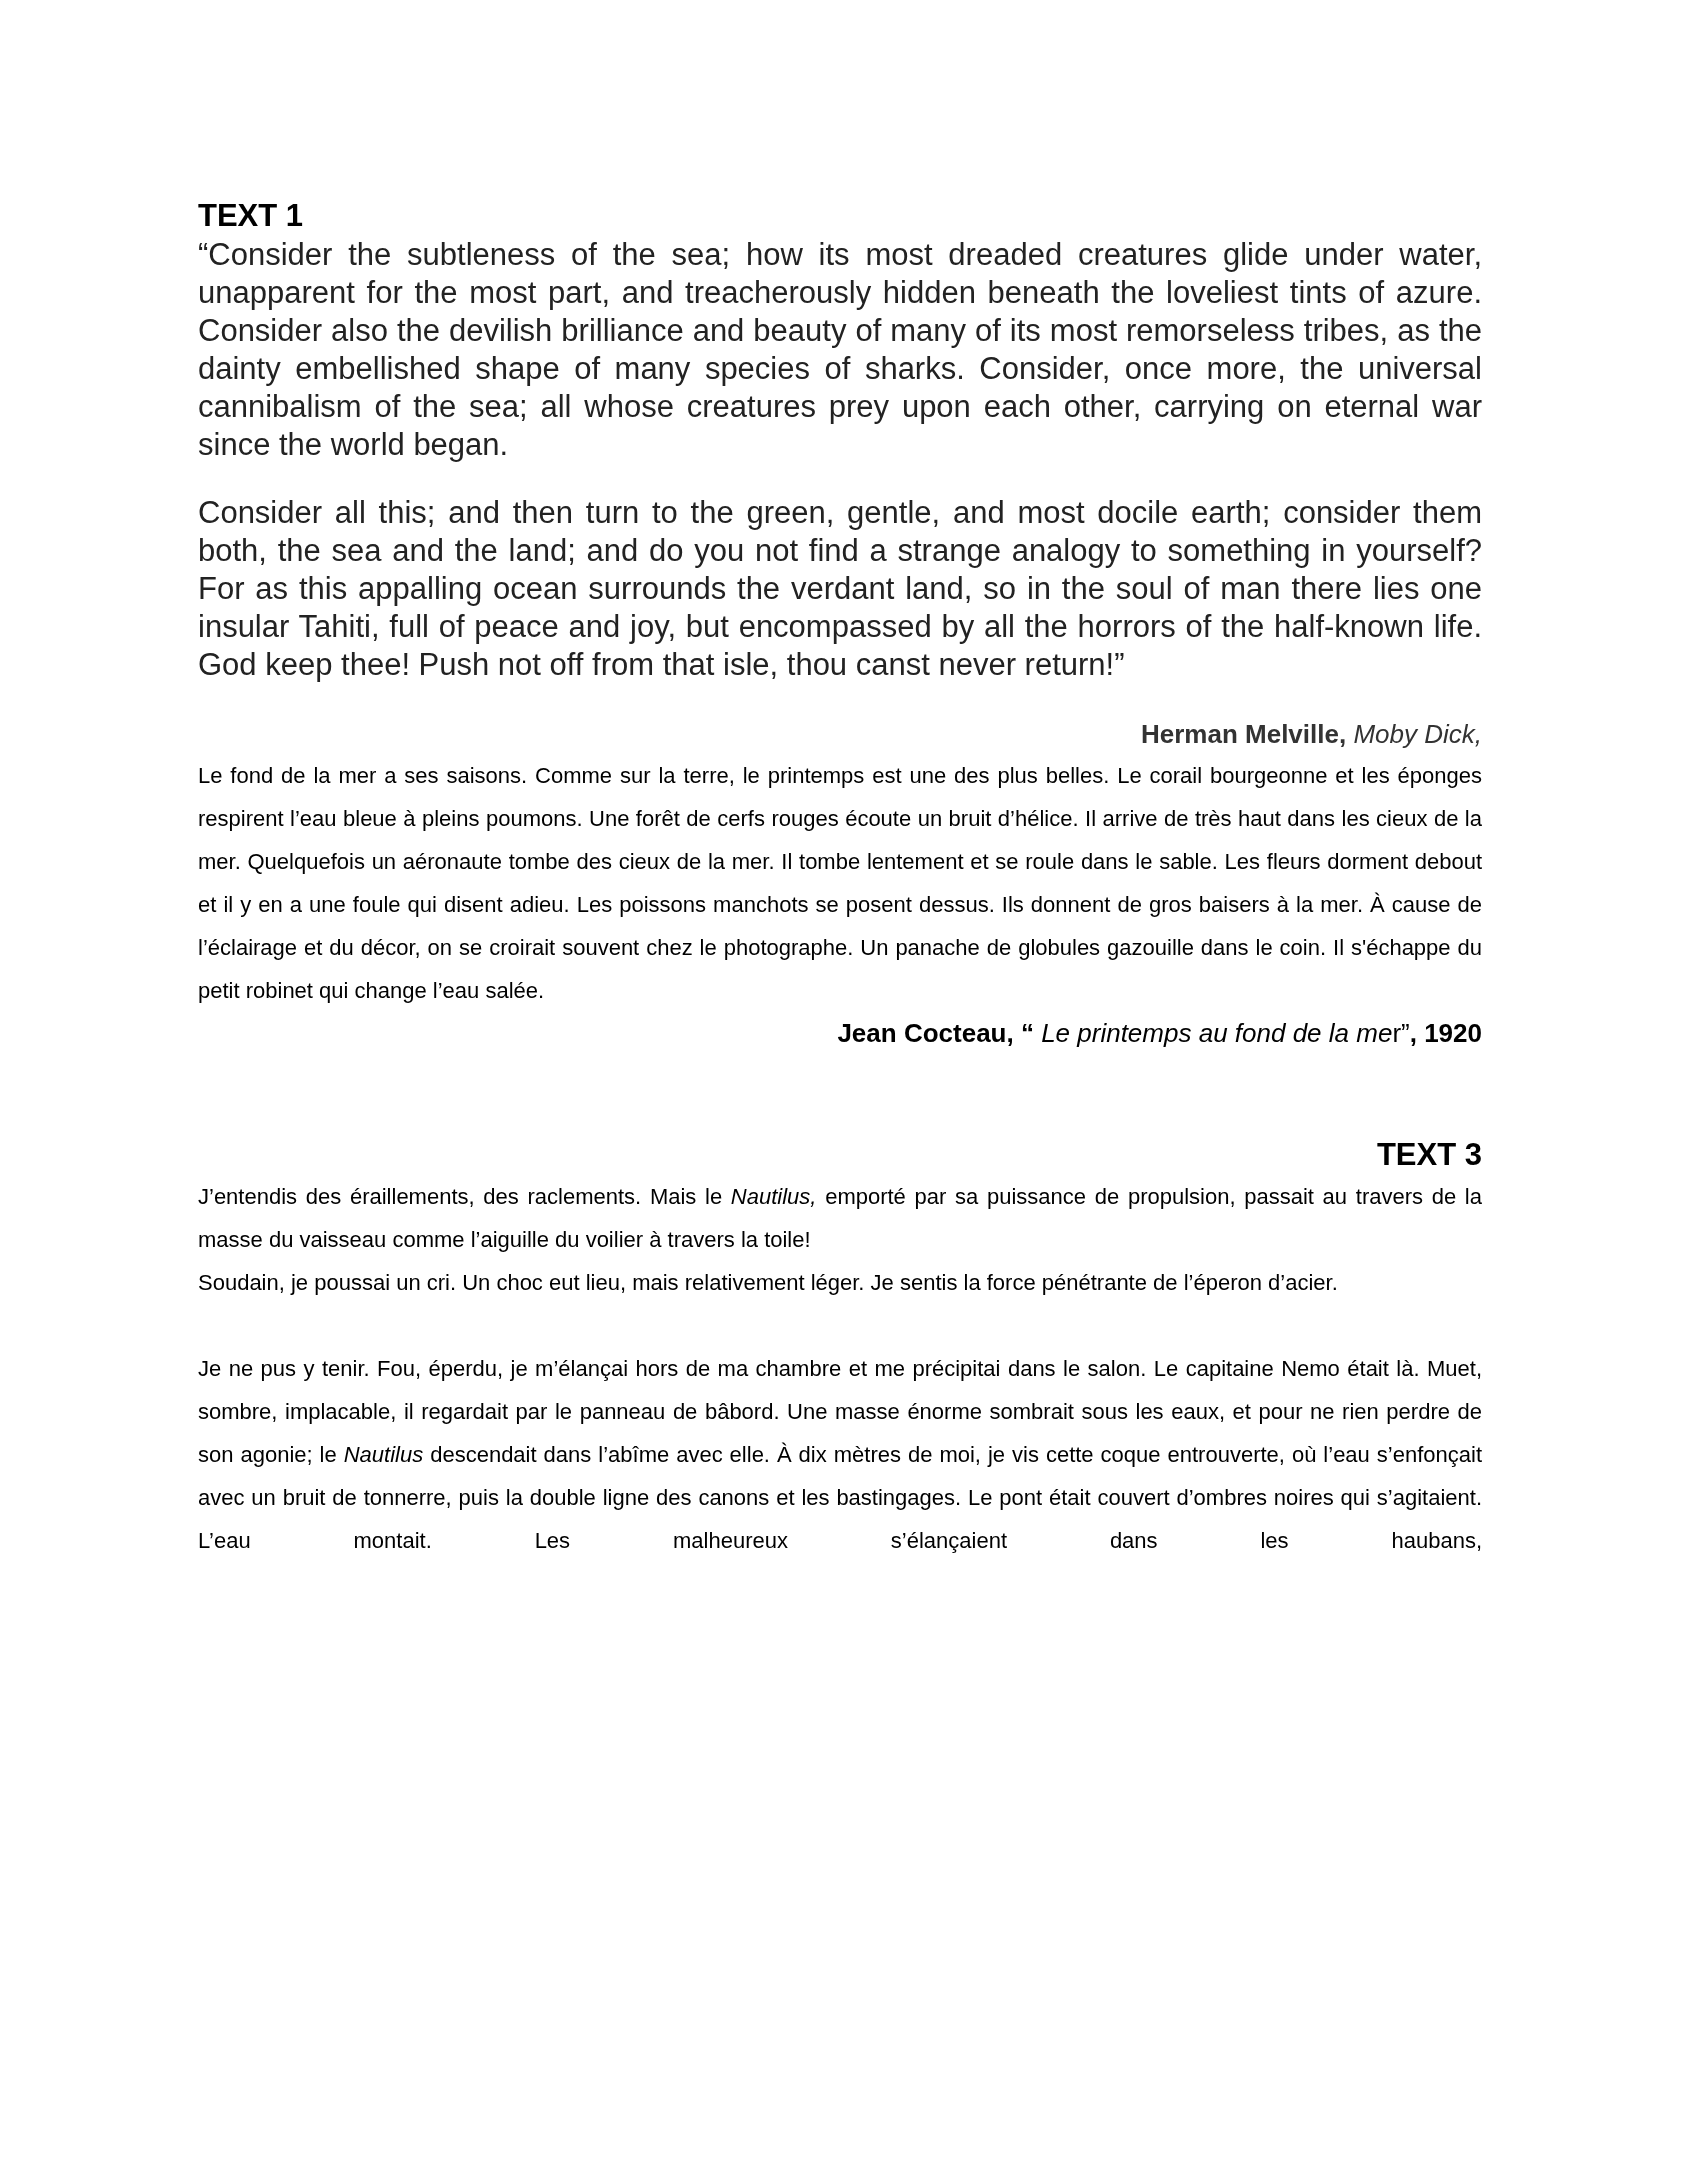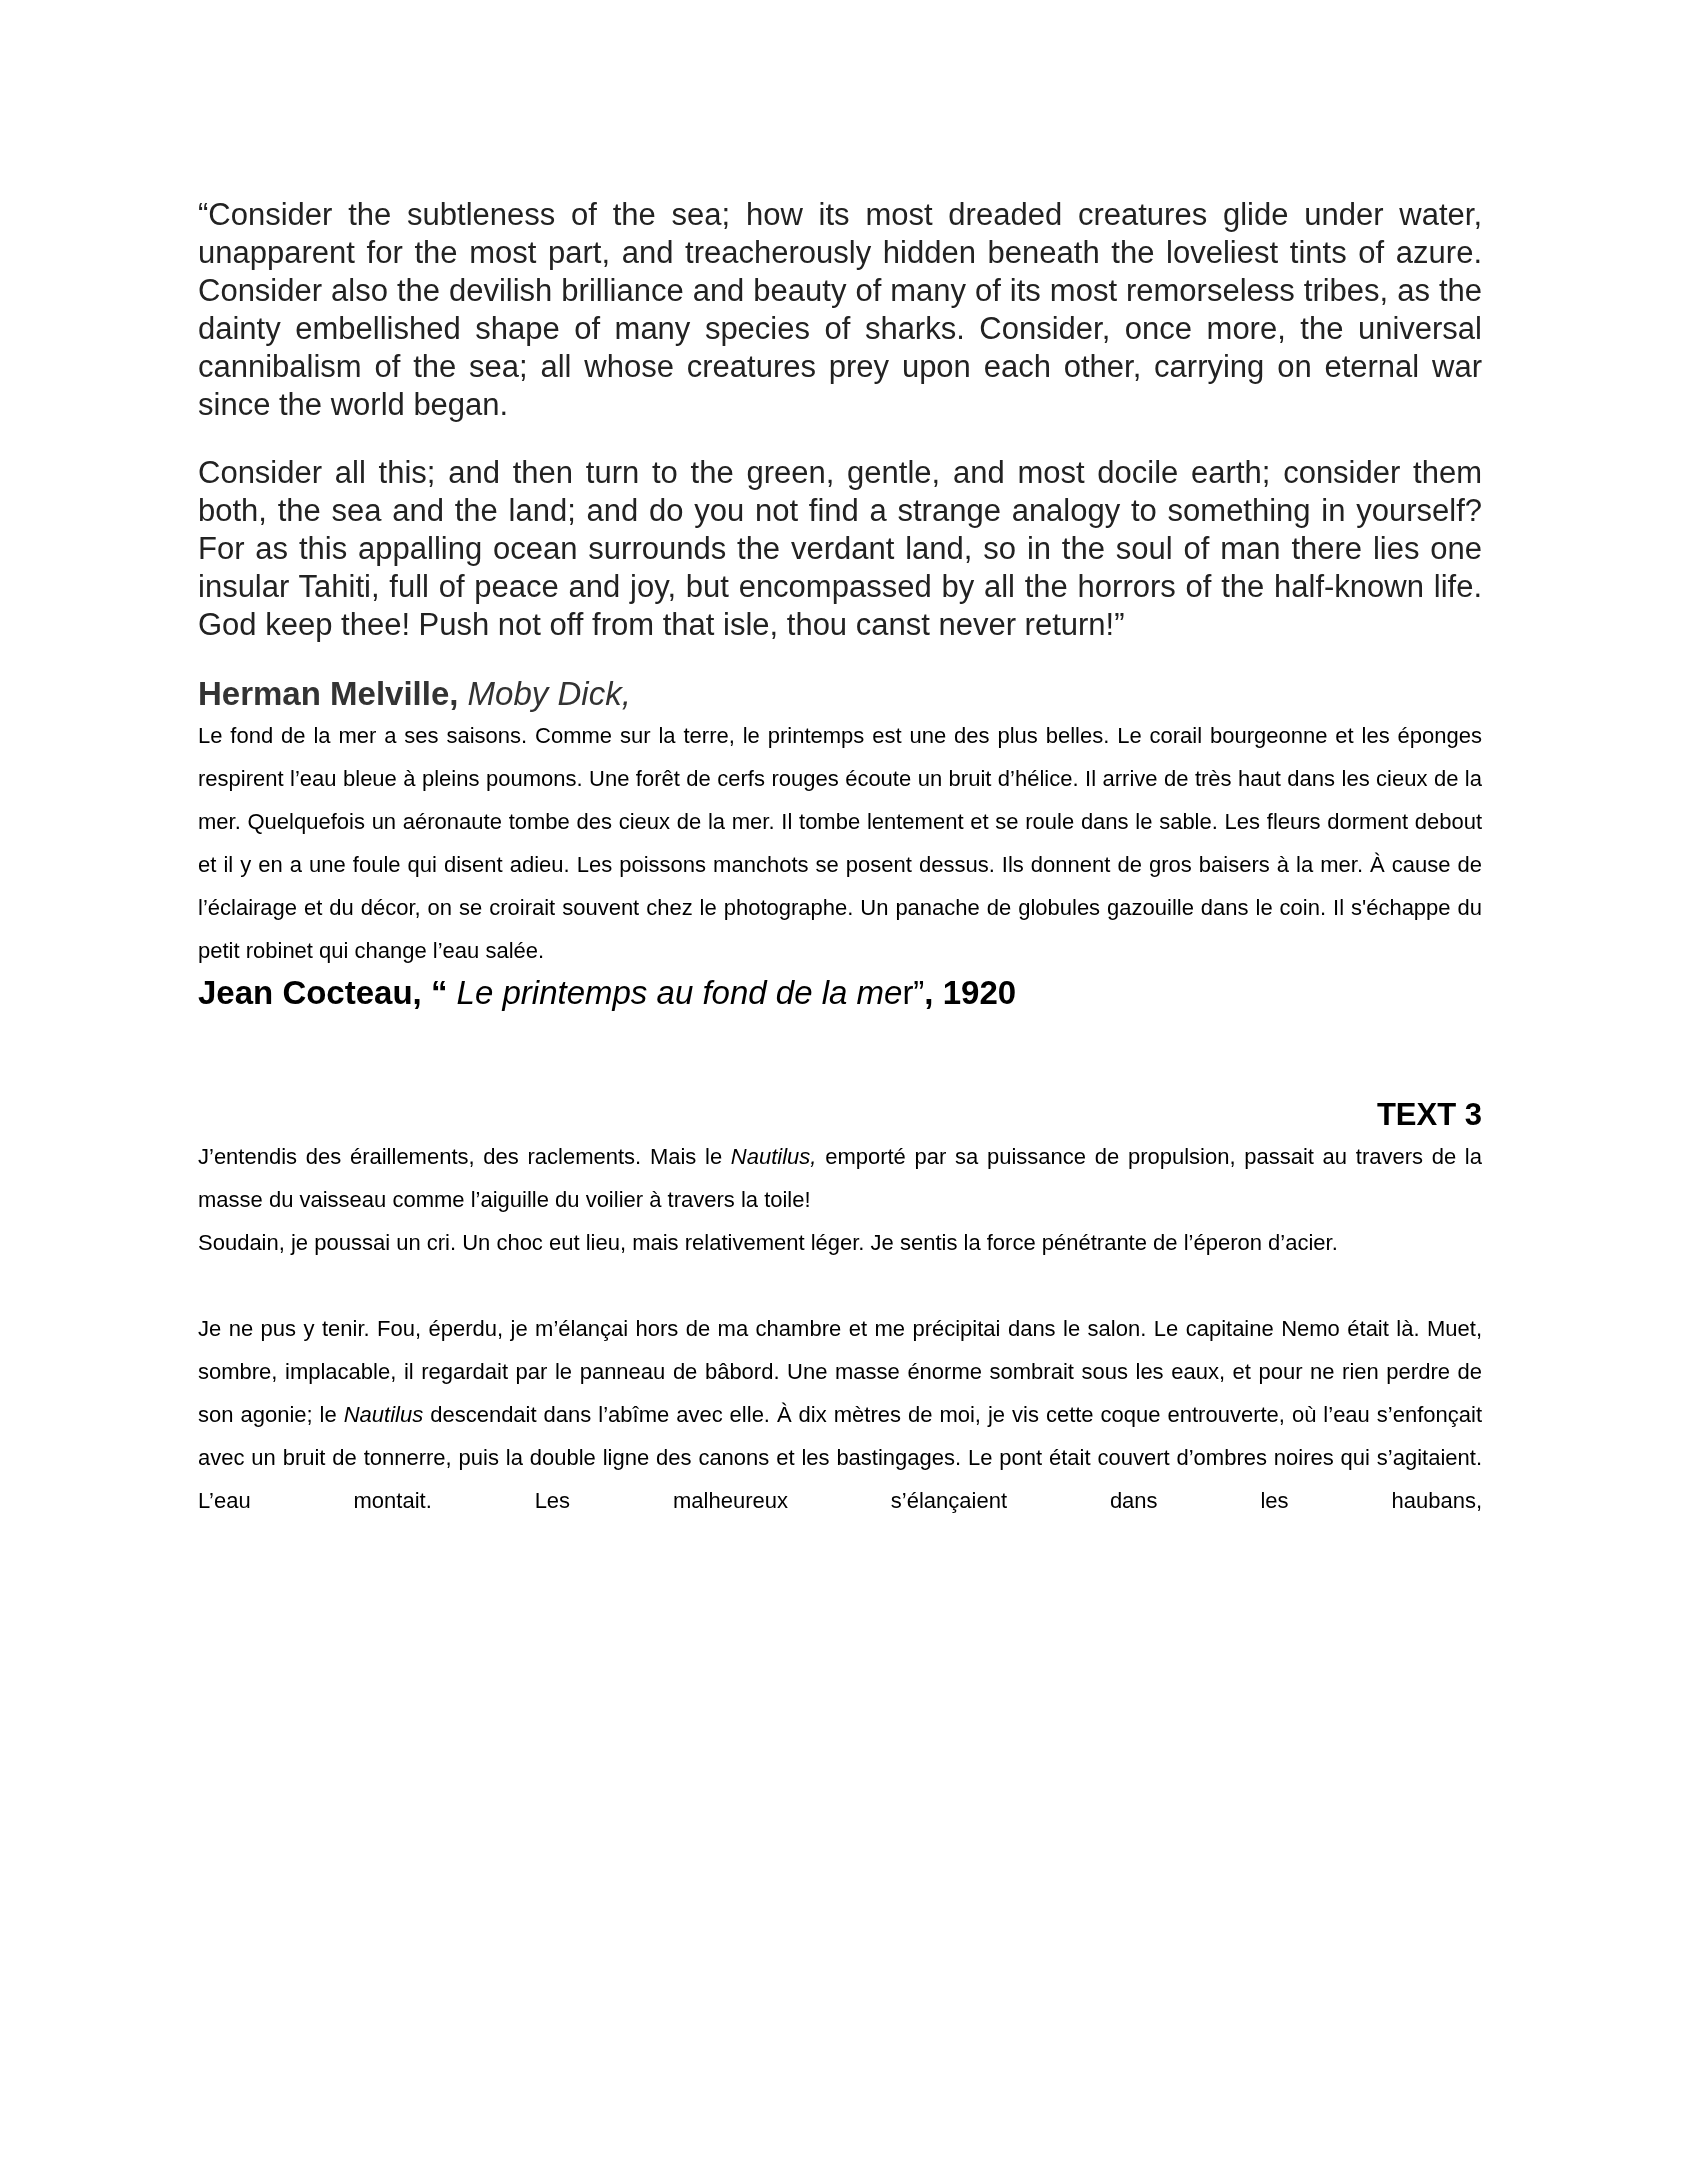--- a/index.html
+++ b/index.html
@@ -21,21 +21,22 @@
   }
   .t1 p {
     margin: 0;
     font-size: 31px;
     line-height: 38px;
     text-align: justify;
     color: #222222;
   }
   .t1 p + p { margin-top: 30px; }
   .attrib {
-    font-size: 33px;
+    text-align: right;
+    font-size: 26px;
     line-height: 40px;
   }
   .attrib-1 { margin-top: 30px; color: #333333; }
   .attrib b { font-weight: bold; }
   .attrib i { font-style: italic; font-weight: normal; }
   .t2-head { margin-top: 51px; }
   .t2 p, .t3 p {
     margin: 0;
     font-size: 22px;
     line-height: 43px;
@@ -45,20 +46,21 @@
   .t3-head { margin-top: 81px; text-align: right; }
   .t3 .gap { margin-top: 43px; }
   .last-line { text-align-last: justify; }
 </style>
 </head>
 <body>
 
 <div class="page">
 
   <section class="t1">
+    <h2 class="heading">TEXT 1</h2>
     <p>“Consider the subtleness of the sea; how its most dreaded creatures glide under water, unapparent for the most part, and treacherously hidden beneath the loveliest tints of azure. Consider also the devilish brilliance and beauty of many of its most remorseless tribes, as the dainty embellished shape of many species of sharks. Consider, once more, the universal cannibalism of the sea; all whose creatures prey upon each other, carrying on eternal war since the world began.</p>
     <p>Consider all this; and then turn to the green, gentle, and most docile earth; consider them both, the sea and the land; and do you not find a strange analogy to something in yourself? For as this appalling ocean surrounds the verdant land, so in the soul of man there lies one insular Tahiti, full of peace and joy, but encompassed by all the horrors of the half-known life. God keep thee! Push not off from that isle, thou canst never return!”</p>
     <div class="attrib attrib-1"><b>Herman Melville,</b><i> Moby Dick,</i></div>
   </section>
 
   <section class="t2">
     <p>Le fond de la mer a ses saisons. Comme sur la terre, le printemps est une des plus belles. Le corail bourgeonne et les éponges respirent l’eau bleue à pleins poumons. Une forêt de cerfs rouges écoute un bruit d’hélice. Il arrive de très haut dans les cieux de la mer. Quelquefois un aéronaute tombe des cieux de la mer. Il tombe lentement et se roule dans le sable. Les fleurs dorment debout et il y en a une foule qui disent adieu. Les poissons manchots se posent dessus. Ils donnent de gros baisers à la mer. À cause de l’éclairage et  du décor, on se croirait souvent chez le photographe. Un panache de globules gazouille dans le coin. Il s'échappe du petit robinet qui change l’eau salée.</p>
     <div class="attrib attrib-2"><b>Jean Cocteau, “</b><i> Le printemps au fond de la me</i><span>r”</span><b>, 1920</b></div>
   </section>
 

